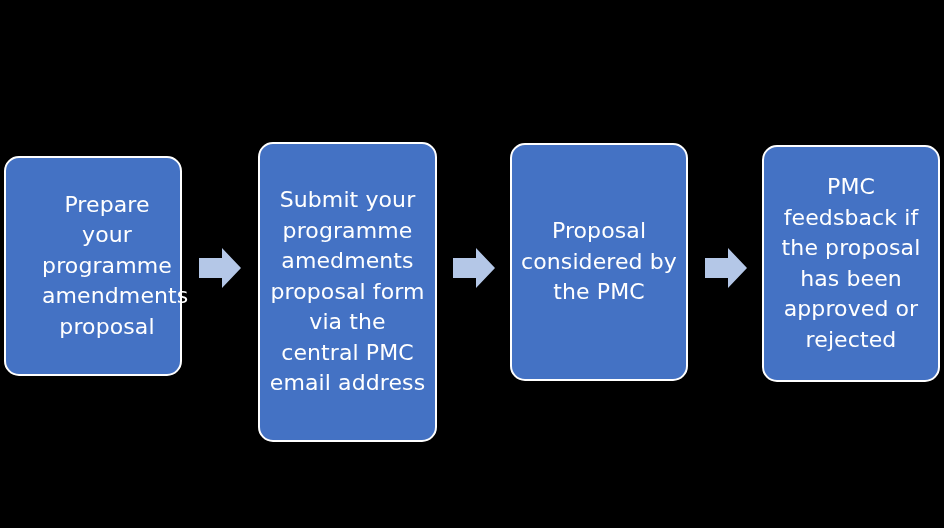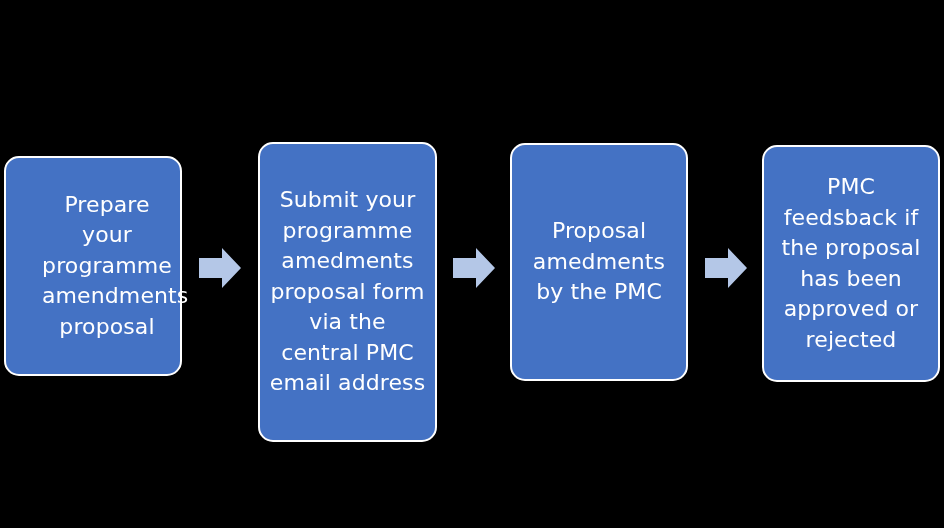--- a/index.html
+++ b/index.html
@@ -78,21 +78,21 @@
     <span class="box-label">Submit your programme amedments proposal form via the central PMC email address</span>
   </div>
 
   <div class="connector-arrow" id="arrow-2">
     <svg width="42" height="40" viewBox="0 0 42 40" xmlns="http://www.w3.org/2000/svg">
       <polygon points="0,10 23,10 23,0 42,20 23,40 23,30 0,30" fill="#B4C7E7"></polygon>
     </svg>
   </div>
 
   <div class="process-box" id="box-3">
-    <span class="box-label">Proposal amedments by the PMC</span>
+    <span class="box-label">Proposal considered by the PMC</span>
   </div>
 
   <div class="connector-arrow" id="arrow-3">
     <svg width="42" height="40" viewBox="0 0 42 40" xmlns="http://www.w3.org/2000/svg">
       <polygon points="0,10 23,10 23,0 42,20 23,40 23,30 0,30" fill="#B4C7E7"></polygon>
     </svg>
   </div>
 
   <div class="process-box" id="box-4">
     <span class="box-label">PMC feedsback if the proposal has been approved or rejected</span>

